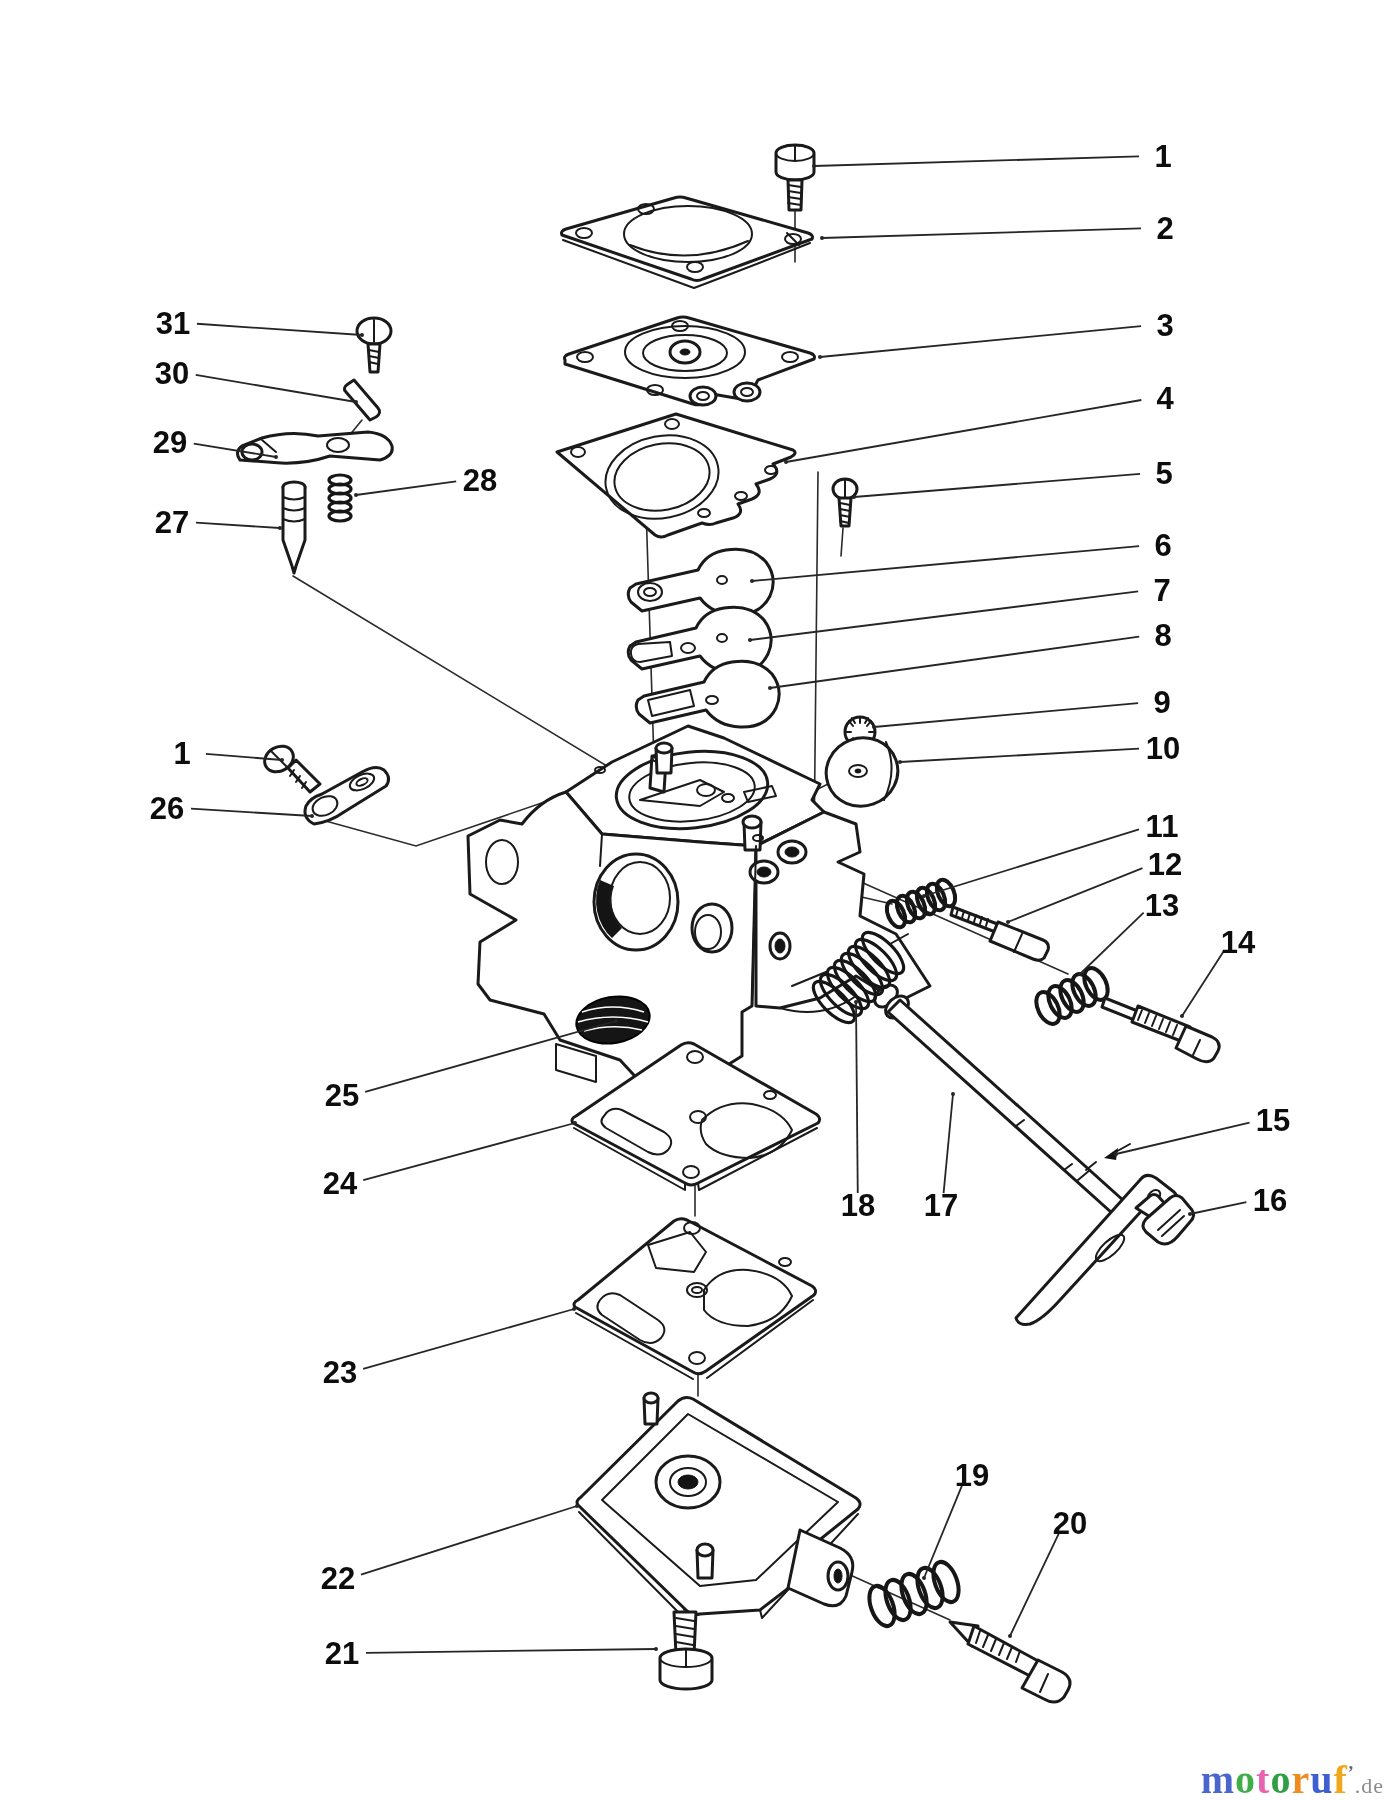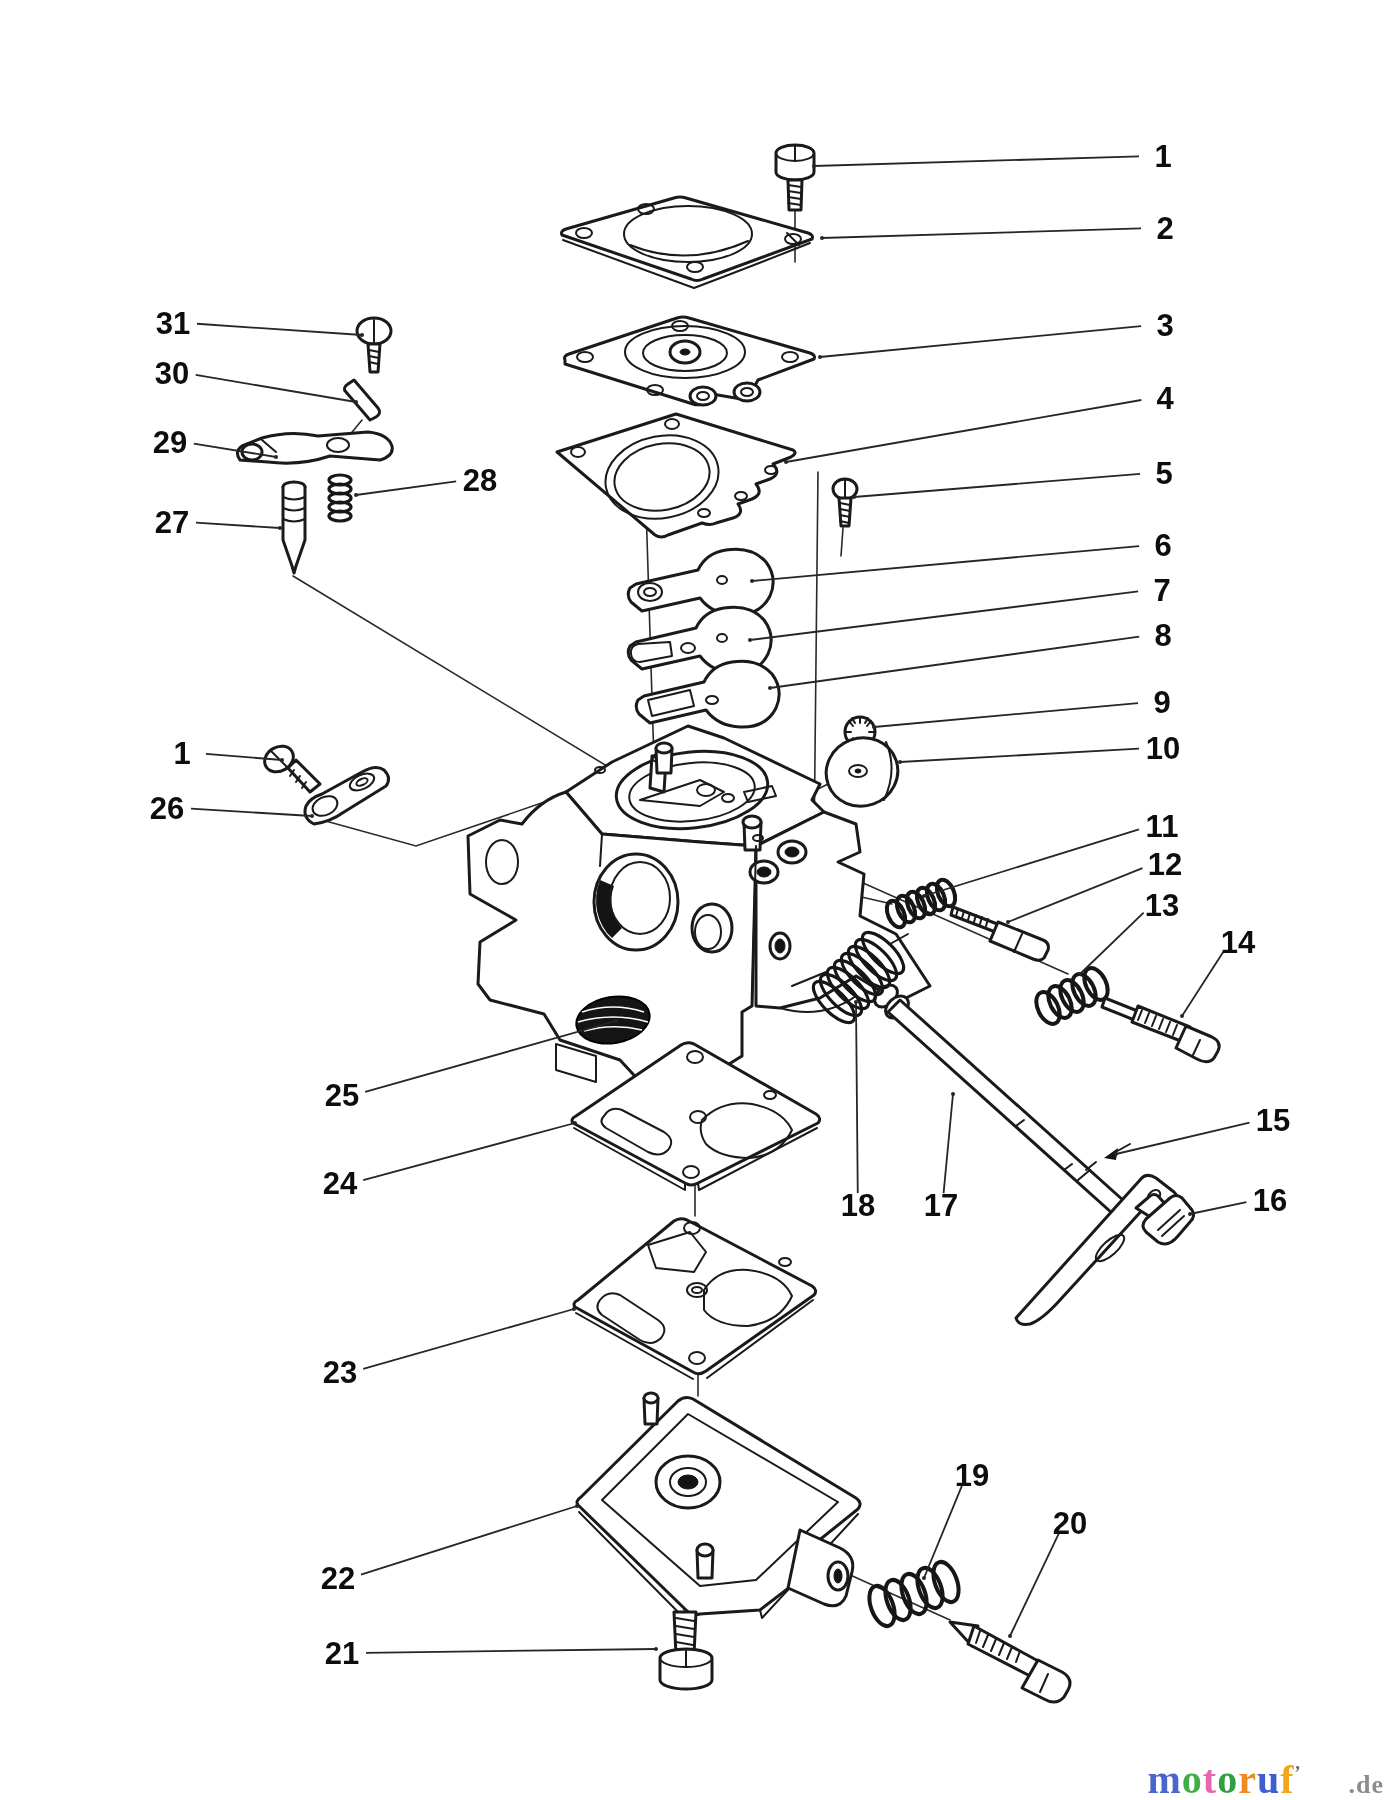--- a/index.html
+++ b/index.html
@@ -10,21 +10,21 @@
   .part{fill:#ffffff;stroke:#1a1a1a;stroke-width:3;stroke-linejoin:round;stroke-linecap:round;}
   .thin{fill:none;stroke:#1a1a1a;stroke-width:2;stroke-linejoin:round;stroke-linecap:round;}
   .hair{fill:none;stroke:#2a2a2a;stroke-width:1.6;stroke-linecap:round;}
   .dark{fill:#141414;stroke:#141414;}
   .coil{fill:none;stroke:#161616;stroke-width:4;}
   .coil2{fill:none;stroke:#161616;stroke-width:3.2;}
   .callout-num{font-family:"Liberation Sans",sans-serif;font-weight:bold;}
   .watermark{position:absolute;right:12px;bottom:0px;
      font-family:"Liberation Serif",serif;font-weight:bold;font-size:40px;
      letter-spacing:1px;line-height:1;user-select:none;cursor:pointer;}
-  .watermark .de{font-size:26px;font-weight:bold;margin-left:47px;}
+  .watermark .de{font-size:22px;font-weight:normal;}
   .watermark .tick{font-size:18px;vertical-align:14px;}
 </style>
 </head>
 <body>
 
 <div class="page">
 <svg width="1396" height="1800" viewBox="0 0 1396 1800">
 
   <g>
     <line class="hair" x1="795" y1="206" x2="795" y2="262"></line>

